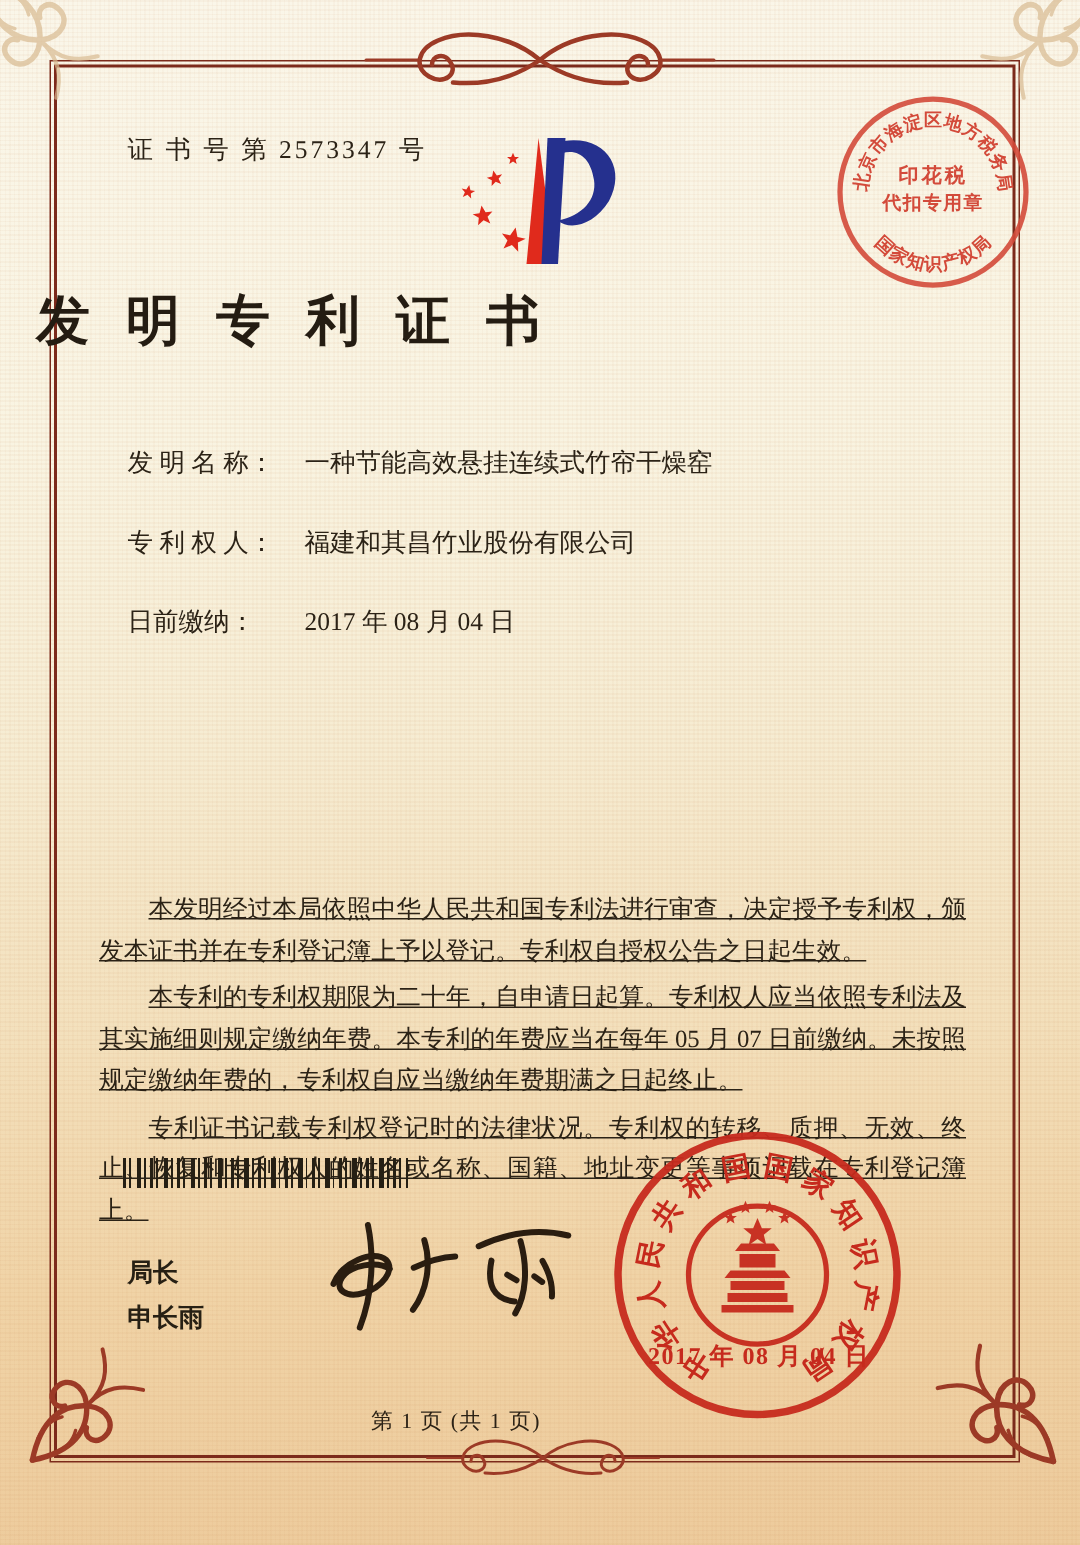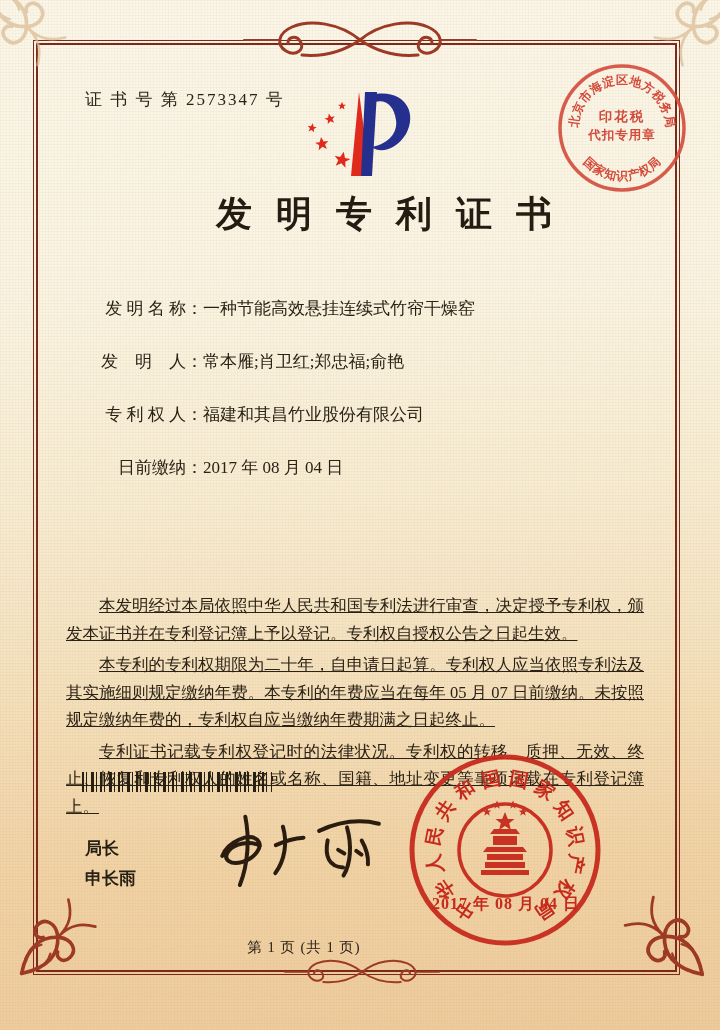--- a/index.html
+++ b/index.html
@@ -27,26 +27,26 @@
     position:absolute;inset:2px;
     border:2px solid var(--border-red,#7c2a1b);
   }
   .cert-no{
     position:absolute;left:85px;top:88px;
     font-size:17px;letter-spacing:2px;white-space:pre;
   }
   .logo{position:absolute;left:292px;top:86px;}
   .title{
     position:absolute;left:0;top:190px;width:576px;
-    text-align:right;font-size:36px;font-weight:bold;
+    text-align:left;font-size:36px;font-weight:bold;
     letter-spacing:24px;text-indent:24px;color:#241c12;
   }
   .fields{position:absolute;left:85px;top:296px;width:560px;font-size:17px;}
   .field{margin-bottom:27px;line-height:26px;white-space:nowrap;}
-  .field-label{white-space:pre;display:inline-block;min-width:118px;text-align:right;}
+  .field-label{white-space:pre;display:inline-block;min-width:118px;}
   .field-value{white-space:pre;}
   .body-text{
     position:absolute;left:62px;top:588px;width:586px;
     font-size:16.5px;line-height:27.5px;text-align:justify;
   }
   .body-text p{margin:4px;text-indent:2em;text-decoration:underline;}
   .barcode{
     position:absolute;left:82px;top:772px;width:190px;height:20px;
     background:
       repeating-linear-gradient(90deg,
@@ -137,23 +137,20 @@
     <polygon points="67,6 59,90 78,90" fill="var(--logo-red,#e02a1c)"></polygon>
     <polygon points="73,6 85,6 80,90 69,90" fill="var(--logo-blue,#25308e)"></polygon>
     <path d="M84,8 C112,4 126,26 114,48 C104,64 88,68 80,61 C96,58 106,47 104,34 C102,20 94,13 83,16 Z" fill="var(--logo-blue,#25308e)"></path>
   </svg>
 
   <div class="title">发明专利证书</div>
 
   <div class="fields">
     <div class="field">
       <span class="field-label">发 明 名 称：</span><span class="field-value">一种节能高效悬挂连续式竹帘干燥窑</span>
-    </div>
-    <div class="field">
-      <span class="field-label">发　明　人：</span><span class="field-value">常本雁;肖卫红;郑忠福;俞艳</span>
     </div>
     <div class="field">
       <span class="field-label">专 利 权 人：</span><span class="field-value">福建和其昌竹业股份有限公司</span>
     </div>
     <div class="field">
       <span class="field-label">日前缴纳：</span><span class="field-value">2017 年 08 月 04 日</span>
     </div>
   </div>
 
   <div class="body-text">

